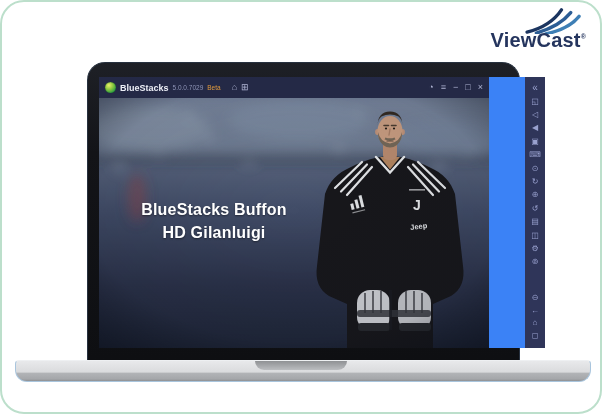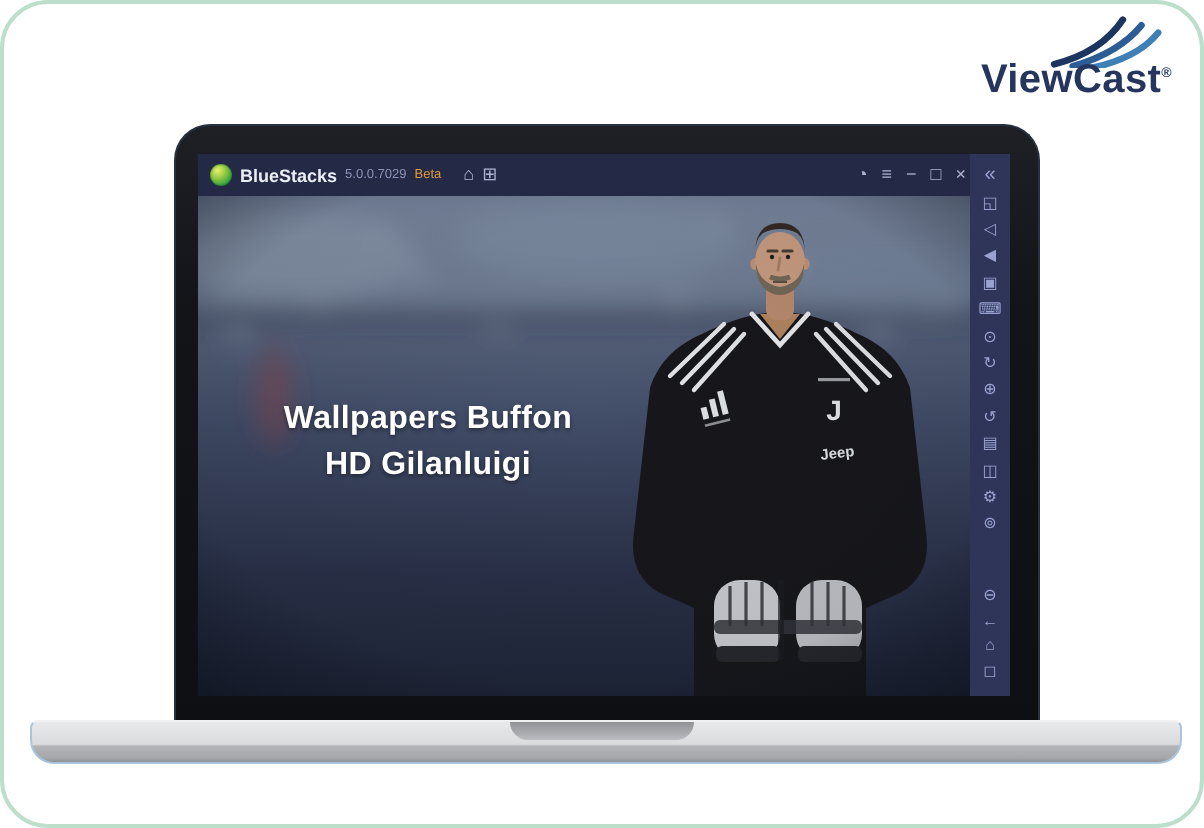--- a/index.html
+++ b/index.html
@@ -18,21 +18,21 @@
   .bezel{position:absolute;left:85px;top:60px;width:433px;height:298px;box-sizing:border-box;
          border-radius:18px 18px 0 0;border:1px solid #27313f;border-bottom:none;
          background:linear-gradient(180deg,#1e2026 0%,#131418 30%,#0e0f12 100%);}
   .base{position:absolute;left:13px;top:358px;width:576px;height:22px;box-sizing:border-box;
         border-radius:4px 4px 12px 12px;border:1px solid #a9c5dd;border-top-color:#eef0f2;
         background:linear-gradient(180deg,#e8e9eb 0%,#dadbdd 56%,#b2b4b7 60%,#a5a7aa 90%,#8e9093 100%);}
   .notch{position:absolute;left:50%;top:359px;transform:translateX(-50%);width:92px;height:9px;
          border-radius:0 0 46px 46px;background:linear-gradient(180deg,#8f9194,#bbbdc0);z-index:6;}
 
   
-  .screen{position:absolute;left:97px;top:75px;width:406px;height:271px;overflow:hidden;background:#3b82f6;}
+  .screen{position:absolute;left:97px;top:75px;width:446px;height:271px;overflow:hidden;background:#3b82f6;}
   .titlebar{position:absolute;left:0;top:0;width:390px;height:21px;box-sizing:border-box;
             background:#242946;display:flex;align-items:center;padding:0 6px;gap:4px;}
   .bs-logo{width:11px;height:11px;border-radius:50%;flex:0 0 auto;
            background:radial-gradient(circle at 35% 30%,#e9f06b 0%,#8cc63f 40%,#2e9e44 75%,#1b7a33 100%);
            box-shadow:inset 0 0 1px #0c4018;}
   .bs-name{font-size:9px;font-weight:bold;color:#eceef6;white-space:nowrap;}
   .bs-version{font-size:6.5px;color:#8d93b5;white-space:nowrap;}
   .bs-beta{font-size:6.5px;color:#e09a3e;white-space:nowrap;}
   .tb-icon{font-size:9px;line-height:1;color:#aeb3d2;}
   .tb-home{margin-left:7px;}
@@ -187,21 +187,21 @@
             <rect x="259" y="225" width="32" height="8" rx="3" fill="#26282d"></rect>
             <rect x="300" y="225" width="32" height="8" rx="3" fill="#26282d"></rect>
             <rect x="290" y="192" width="3" height="40" fill="#1b1d22" opacity=".7"></rect>
           </g>
         </g>
 
         <rect width="390" height="250" fill="url(#vg)"></rect>
       </svg>
 
       <div class="caption">
-        <div>Wallpapers Buffon</div>
+        <div>BlueStacks Buffon</div>
         <div>HD Gilanluigi</div>
       </div>
     </div>
 
     <div class="sidebar">
       <span class="sb-collapse">«</span>
       <span class="sb-icon">◱</span>
       <span class="sb-icon">◁</span>
       <span class="sb-icon">◀</span>
       <span class="sb-icon">▣</span>

